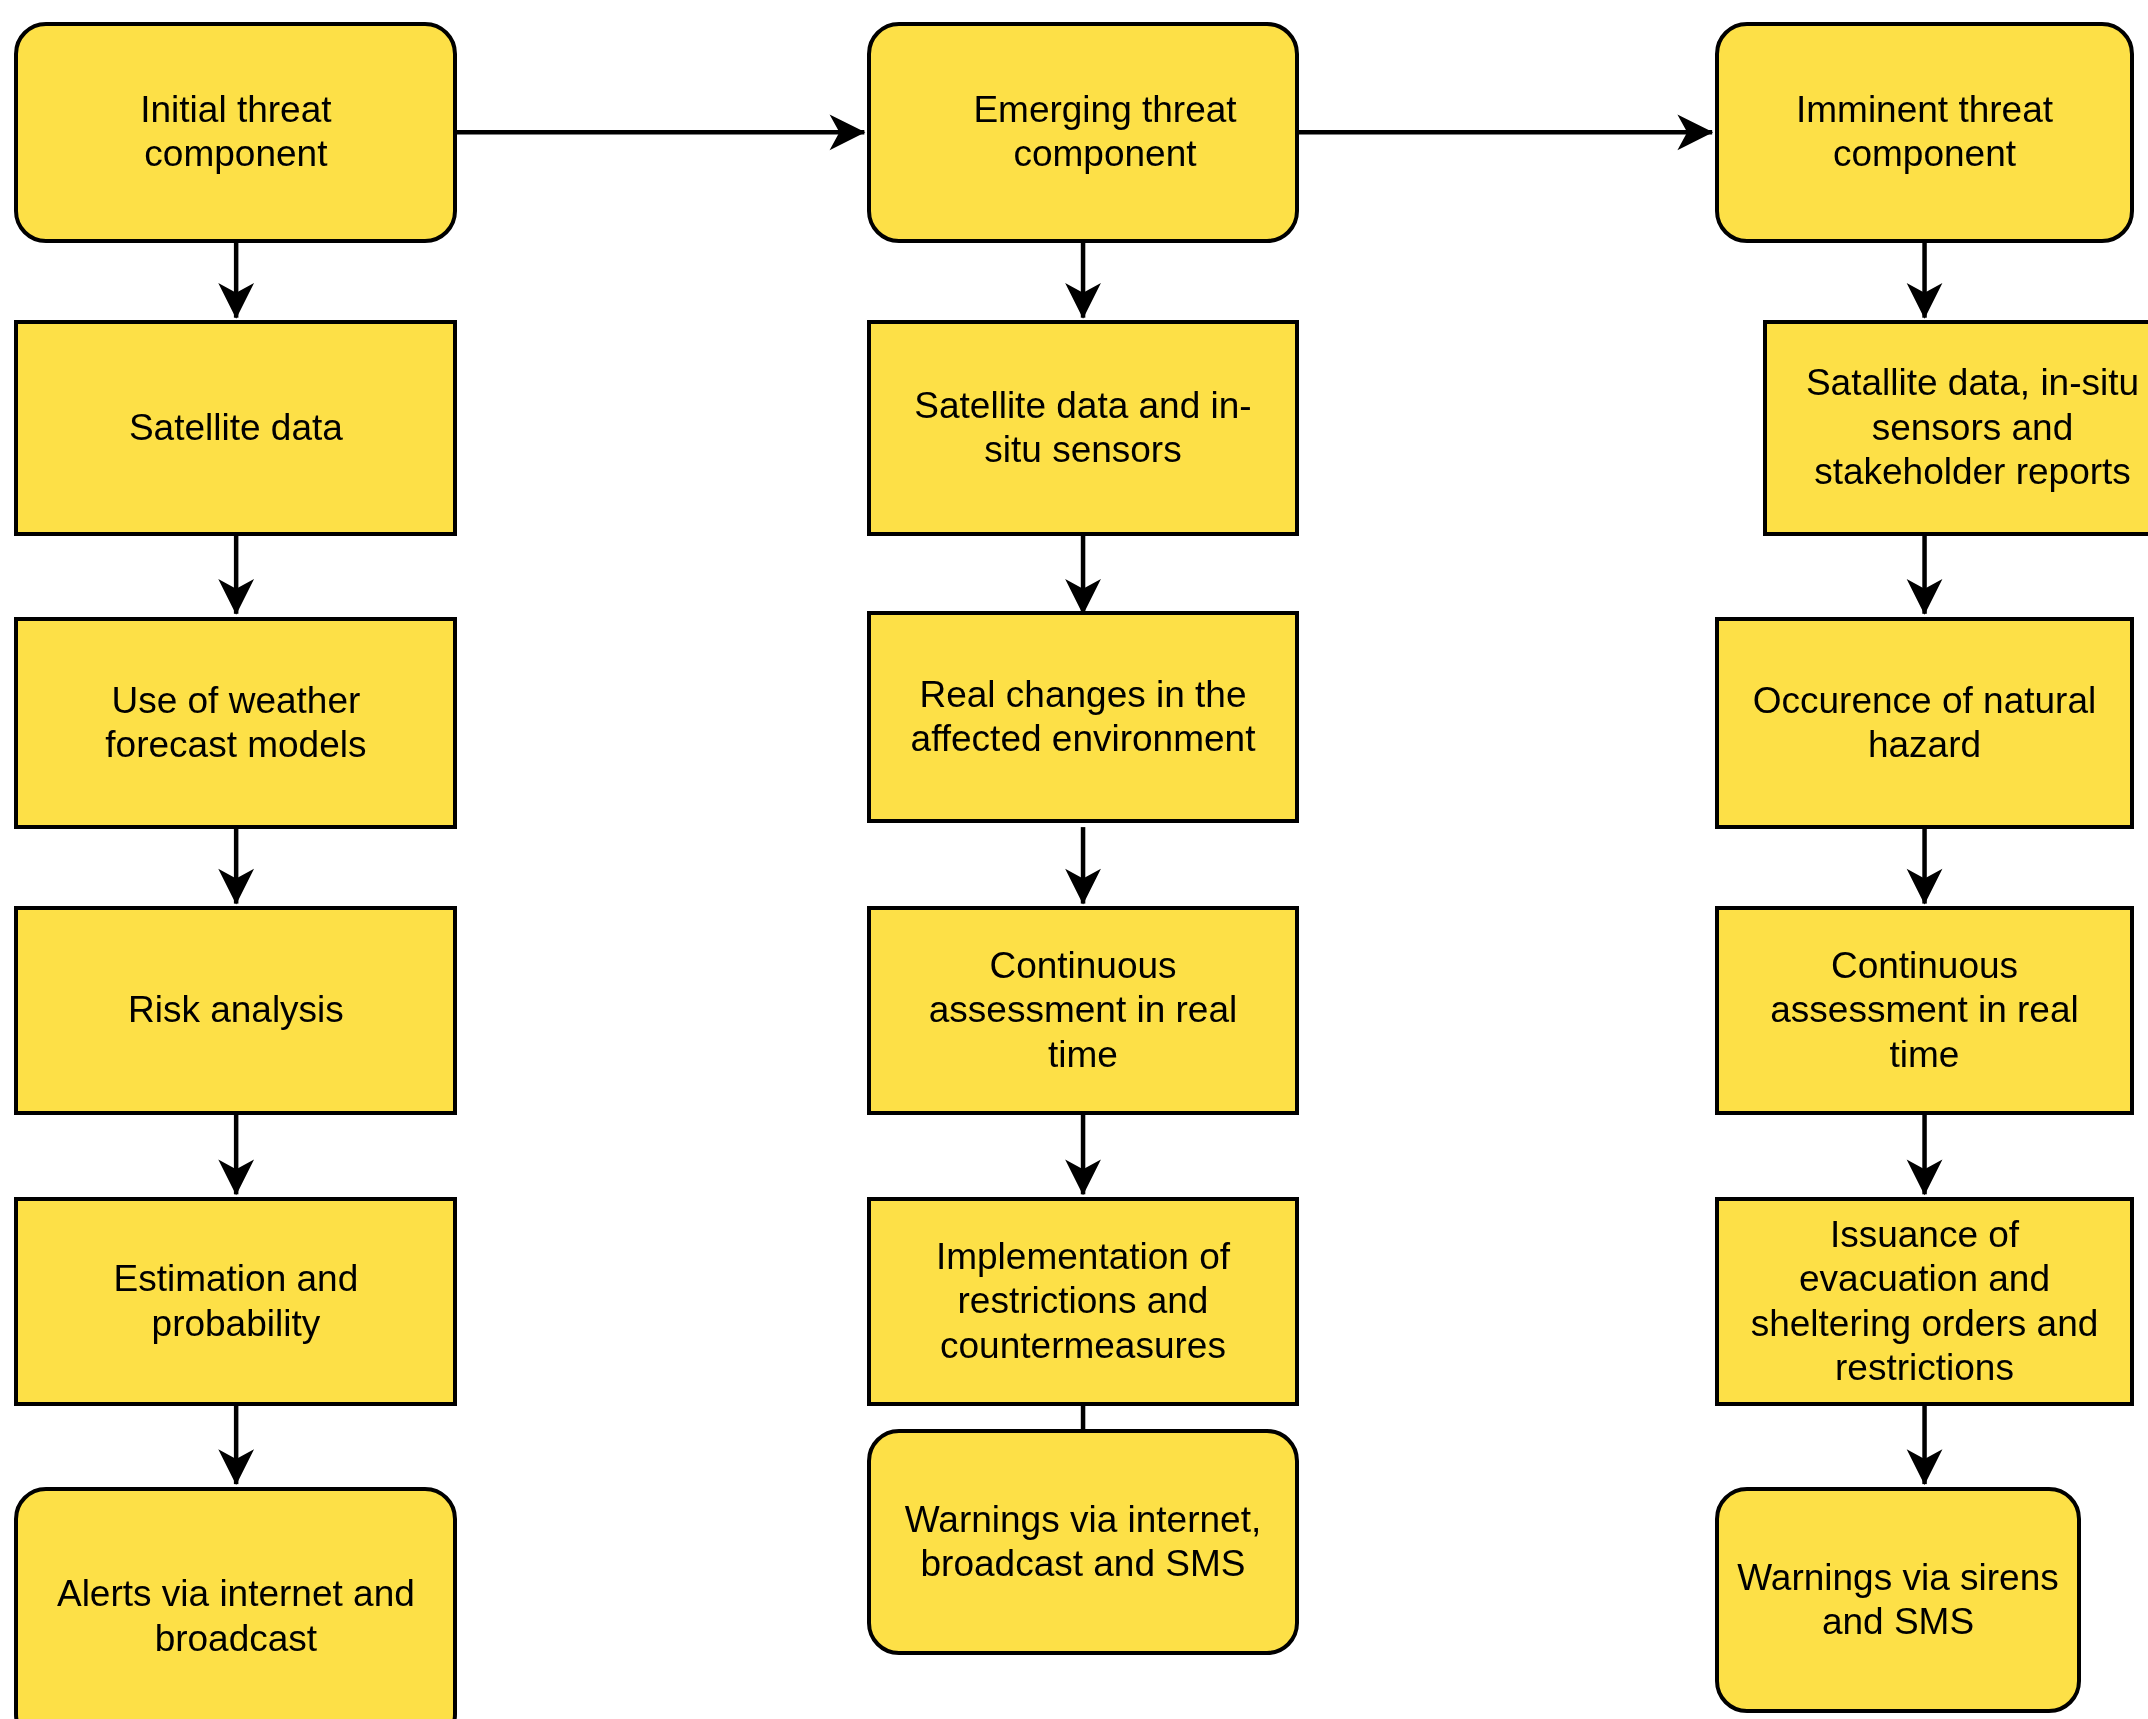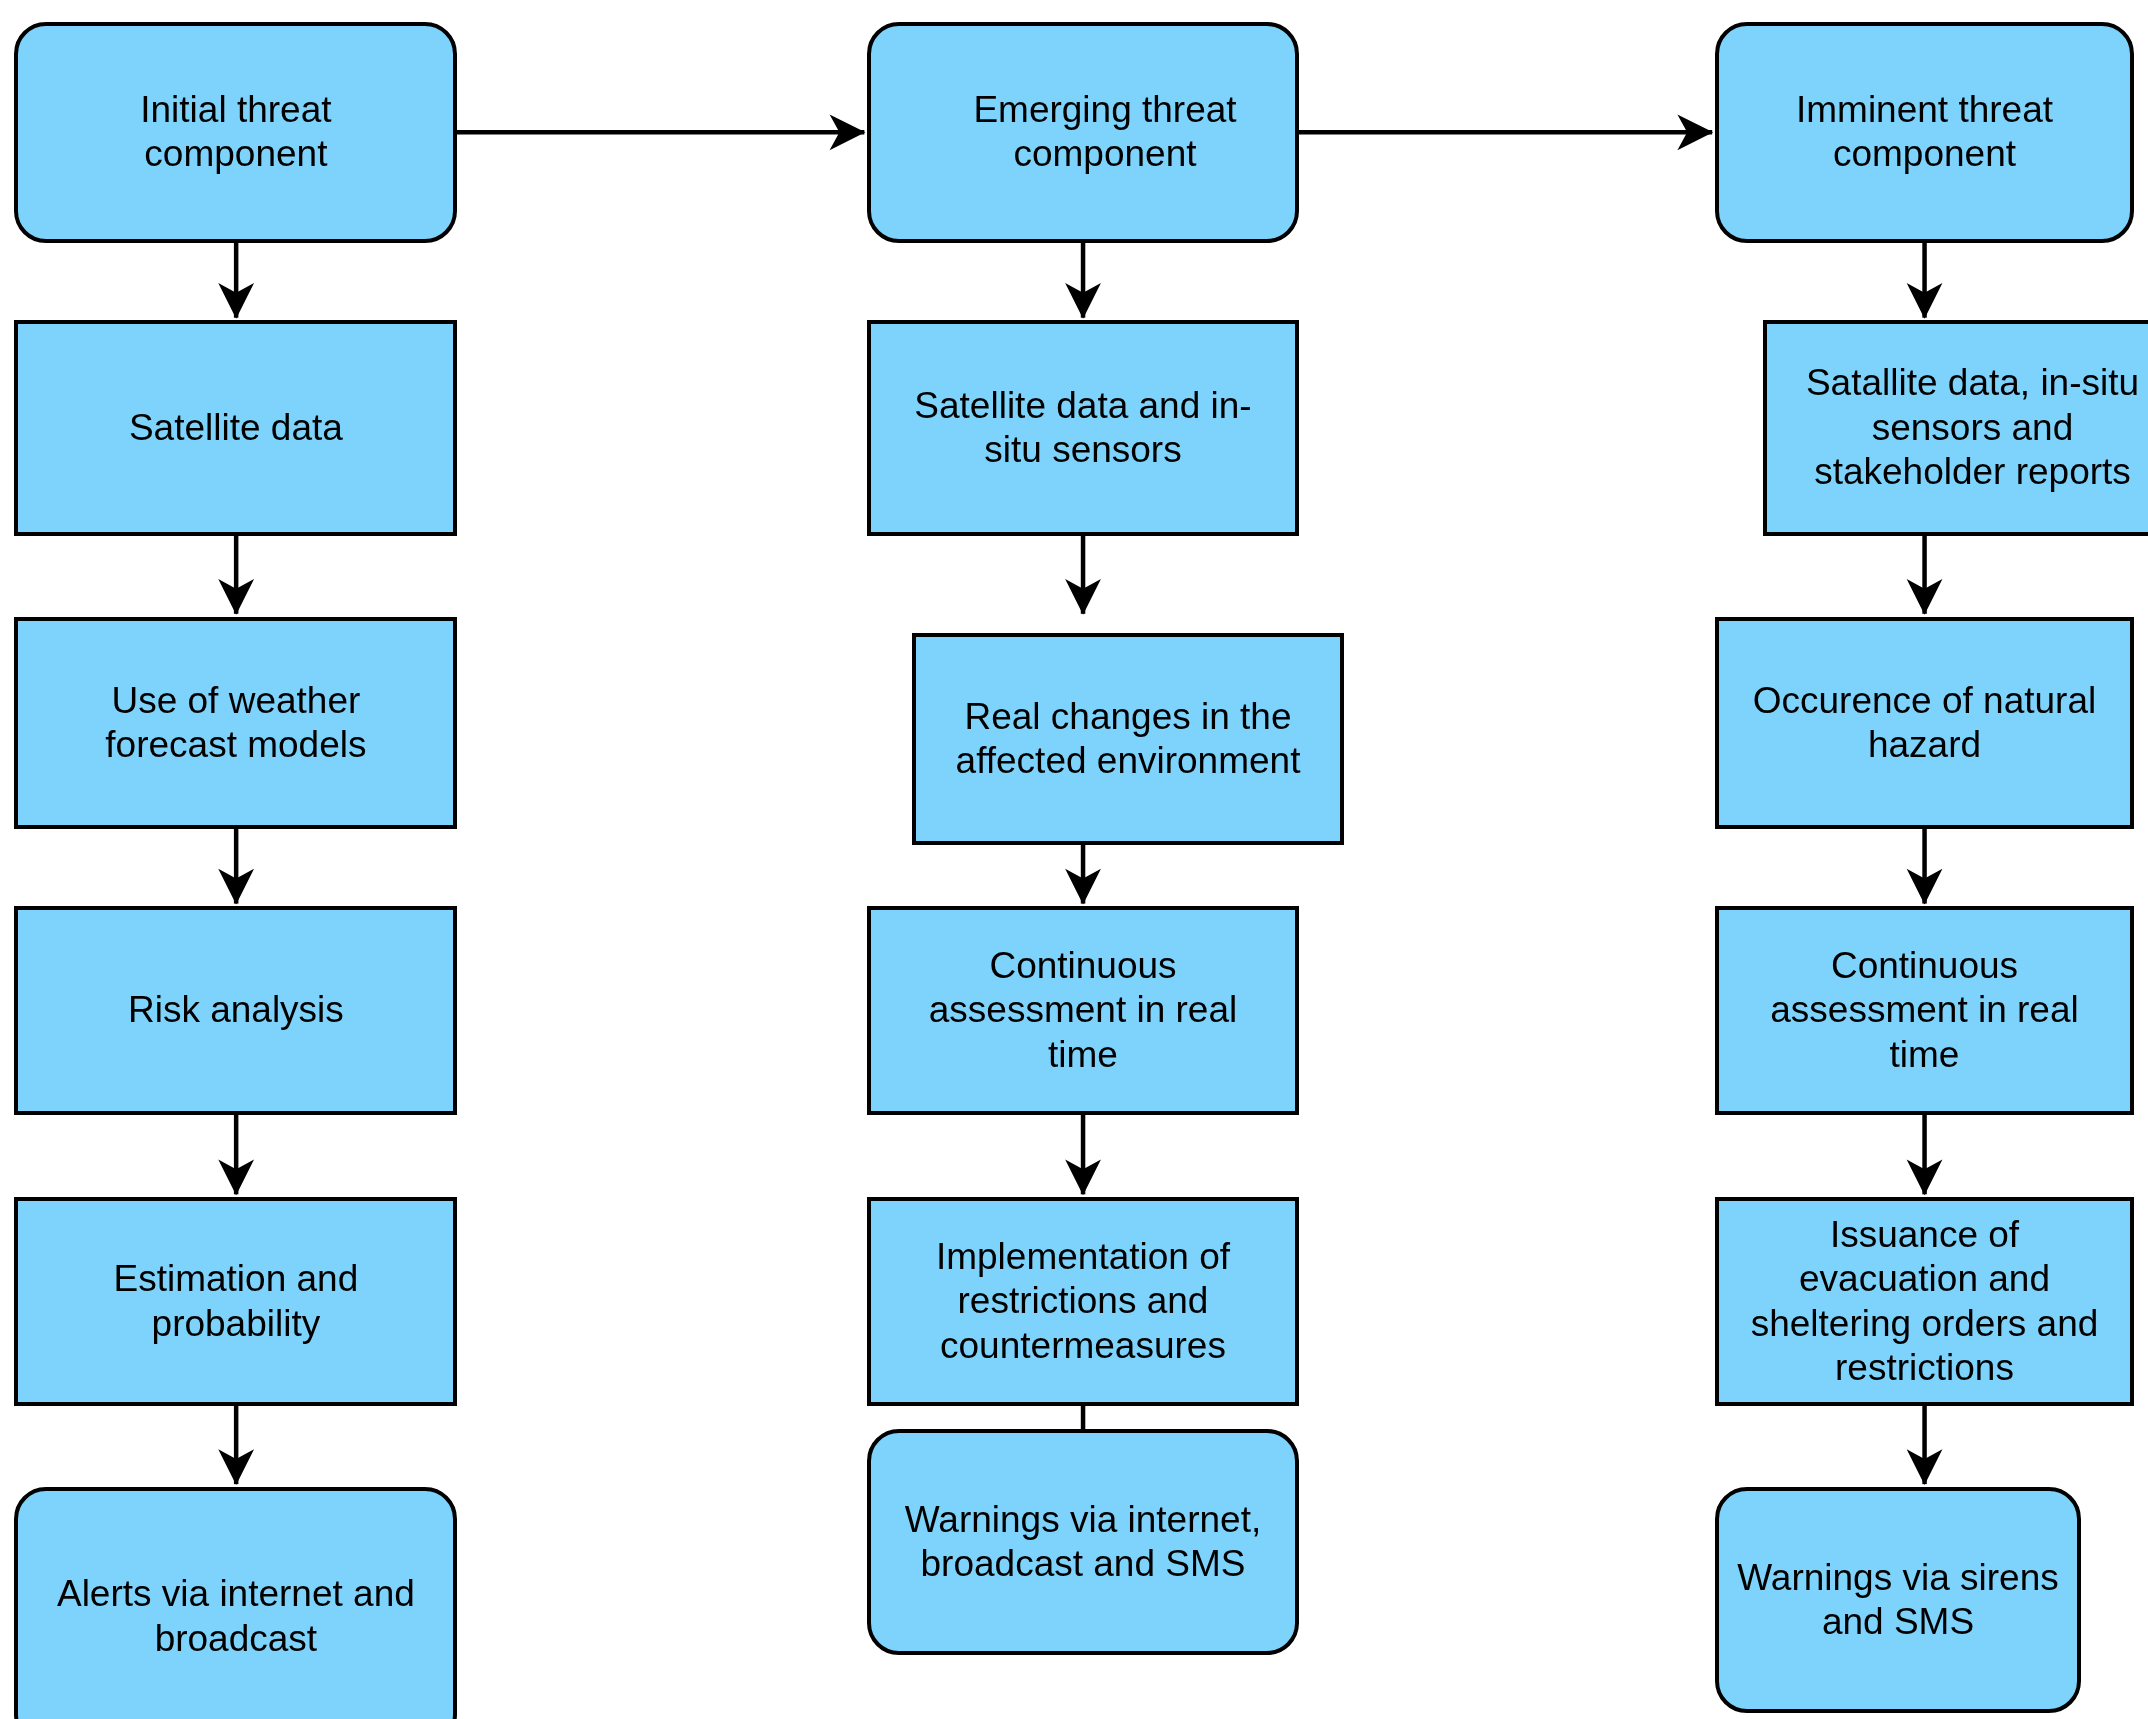--- a/index.html
+++ b/index.html
@@ -20,21 +20,21 @@
     position: absolute;
     left: 0;
     top: 0;
     width: 2149px;
     height: 1719px;
   }
   .box {
     position: absolute;
     box-sizing: border-box;
     border: 4.5px solid #000000;
-    background: #7dd3fc;
+    background: #fde047;
     display: flex;
     align-items: center;
     justify-content: center;
     text-align: center;
   }
   .box.rounded {
     border-radius: 32px;
   }
   .lbl {
     display: block;
@@ -102,21 +102,21 @@
   </div>
 
   <div class="box rounded" style="left:867px; top:21.6px;   width:432px; height:221px;padding-left:44px;">
     <span class="lbl">Emerging threat
 component</span>
   </div>
   <div class="box" style="left:867px; top:320px;  width:432px; height:216px;">
     <span class="lbl">Satellite data and in-
 situ sensors</span>
   </div>
-  <div class="box" style="left:867px; top:633px;  width:432px; height:212px;margin-left:45px;">
+  <div class="box" style="left:867px; top:611px;  width:432px; height:212px;">
     <span class="lbl">Real changes in the
 affected environment</span>
   </div>
   <div class="box" style="left:867px; top:906px; width:432px; height:209px;">
     <span class="lbl">Continuous
 assessment in real
 time</span>
   </div>
   <div class="box" style="left:867px; top:1197px; width:432px; height:209px;">
     <span class="lbl">Implementation of

